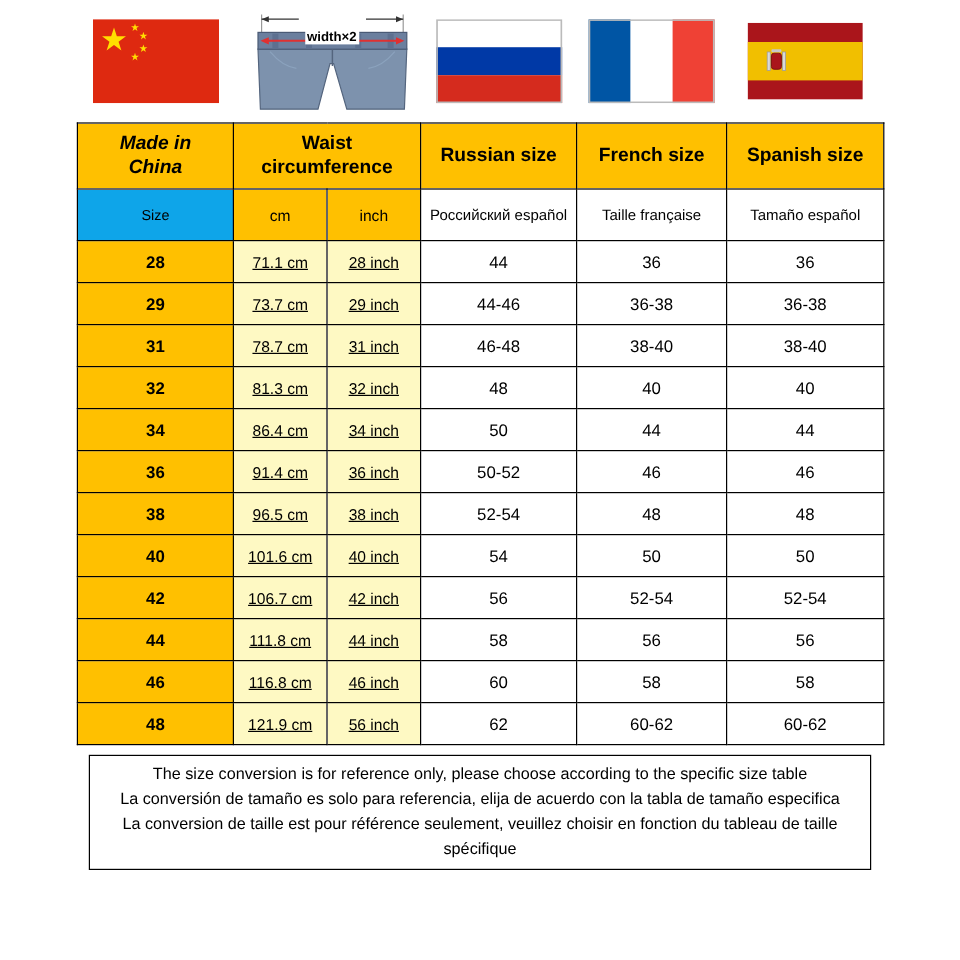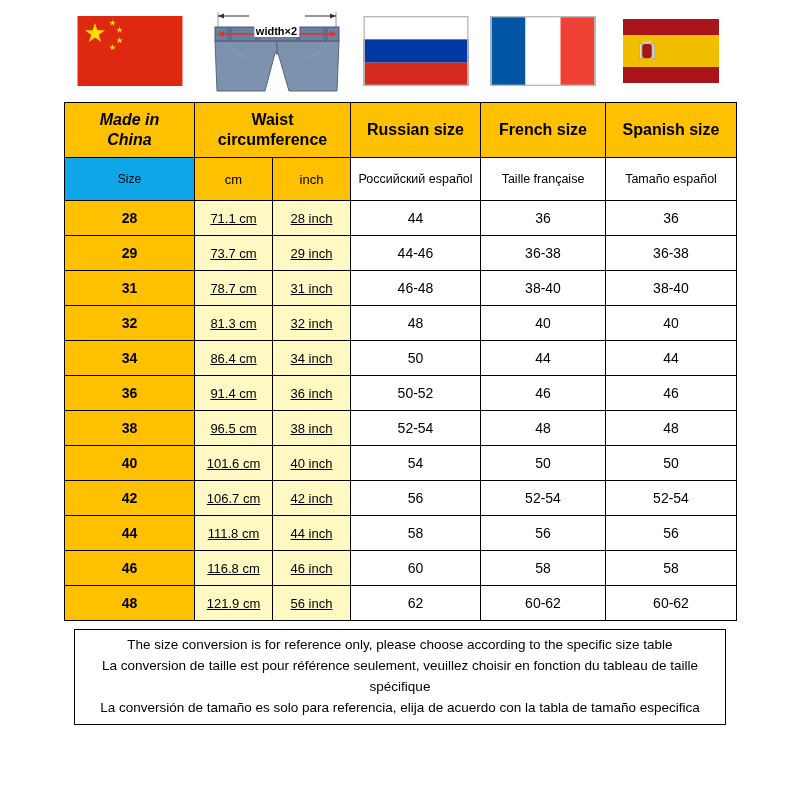--- a/index.html
+++ b/index.html
@@ -296,16 +296,16 @@
           <td class="c-inch">56 inch</td>
           <td class="c-plain">62</td>
           <td class="c-plain">60-62</td>
           <td class="c-plain">60-62</td>
         </tr>
       </tbody>
   </table>
 
   <div class="notes">
     <div>The size conversion is for reference only, please choose according to the specific size table</div>
+    <div>La conversión de tamaño es solo para referencia, elija de acuerdo con la tabla de tamaño especifica</div>
     <div>La conversion de taille est pour référence seulement, veuillez choisir en fonction du tableau de taille spécifique</div>
-    <div>La conversión de tamaño es solo para referencia, elija de acuerdo con la tabla de tamaño especifica</div>
   </div>
 </div>
 
 </body></html>

